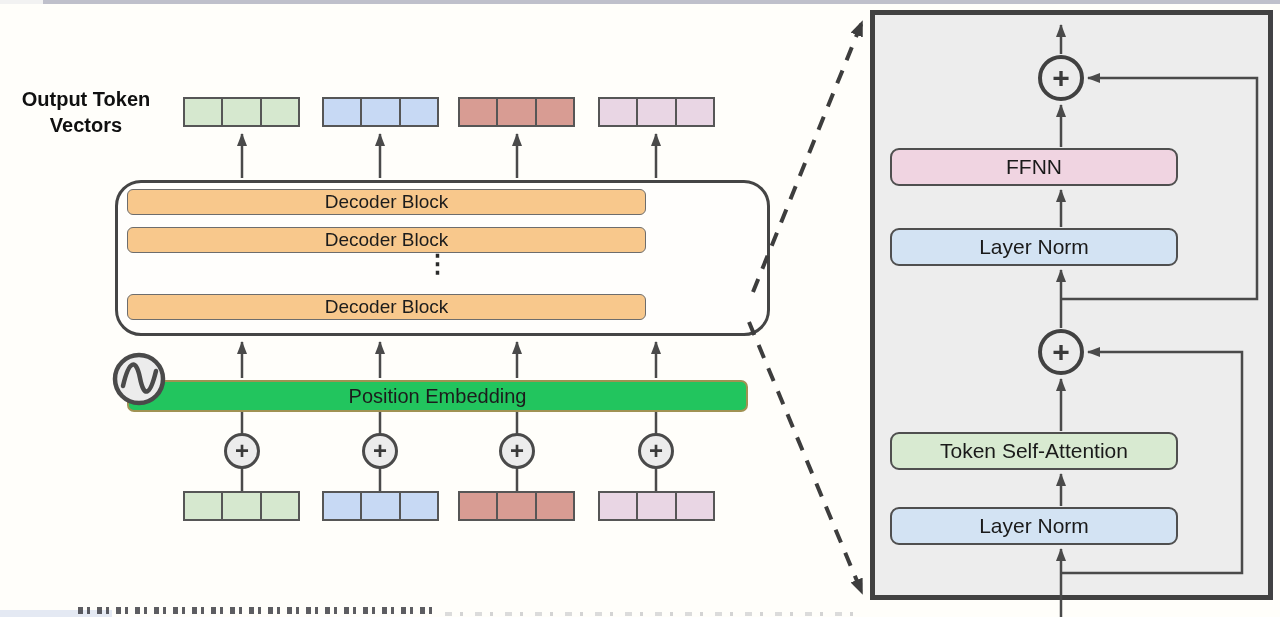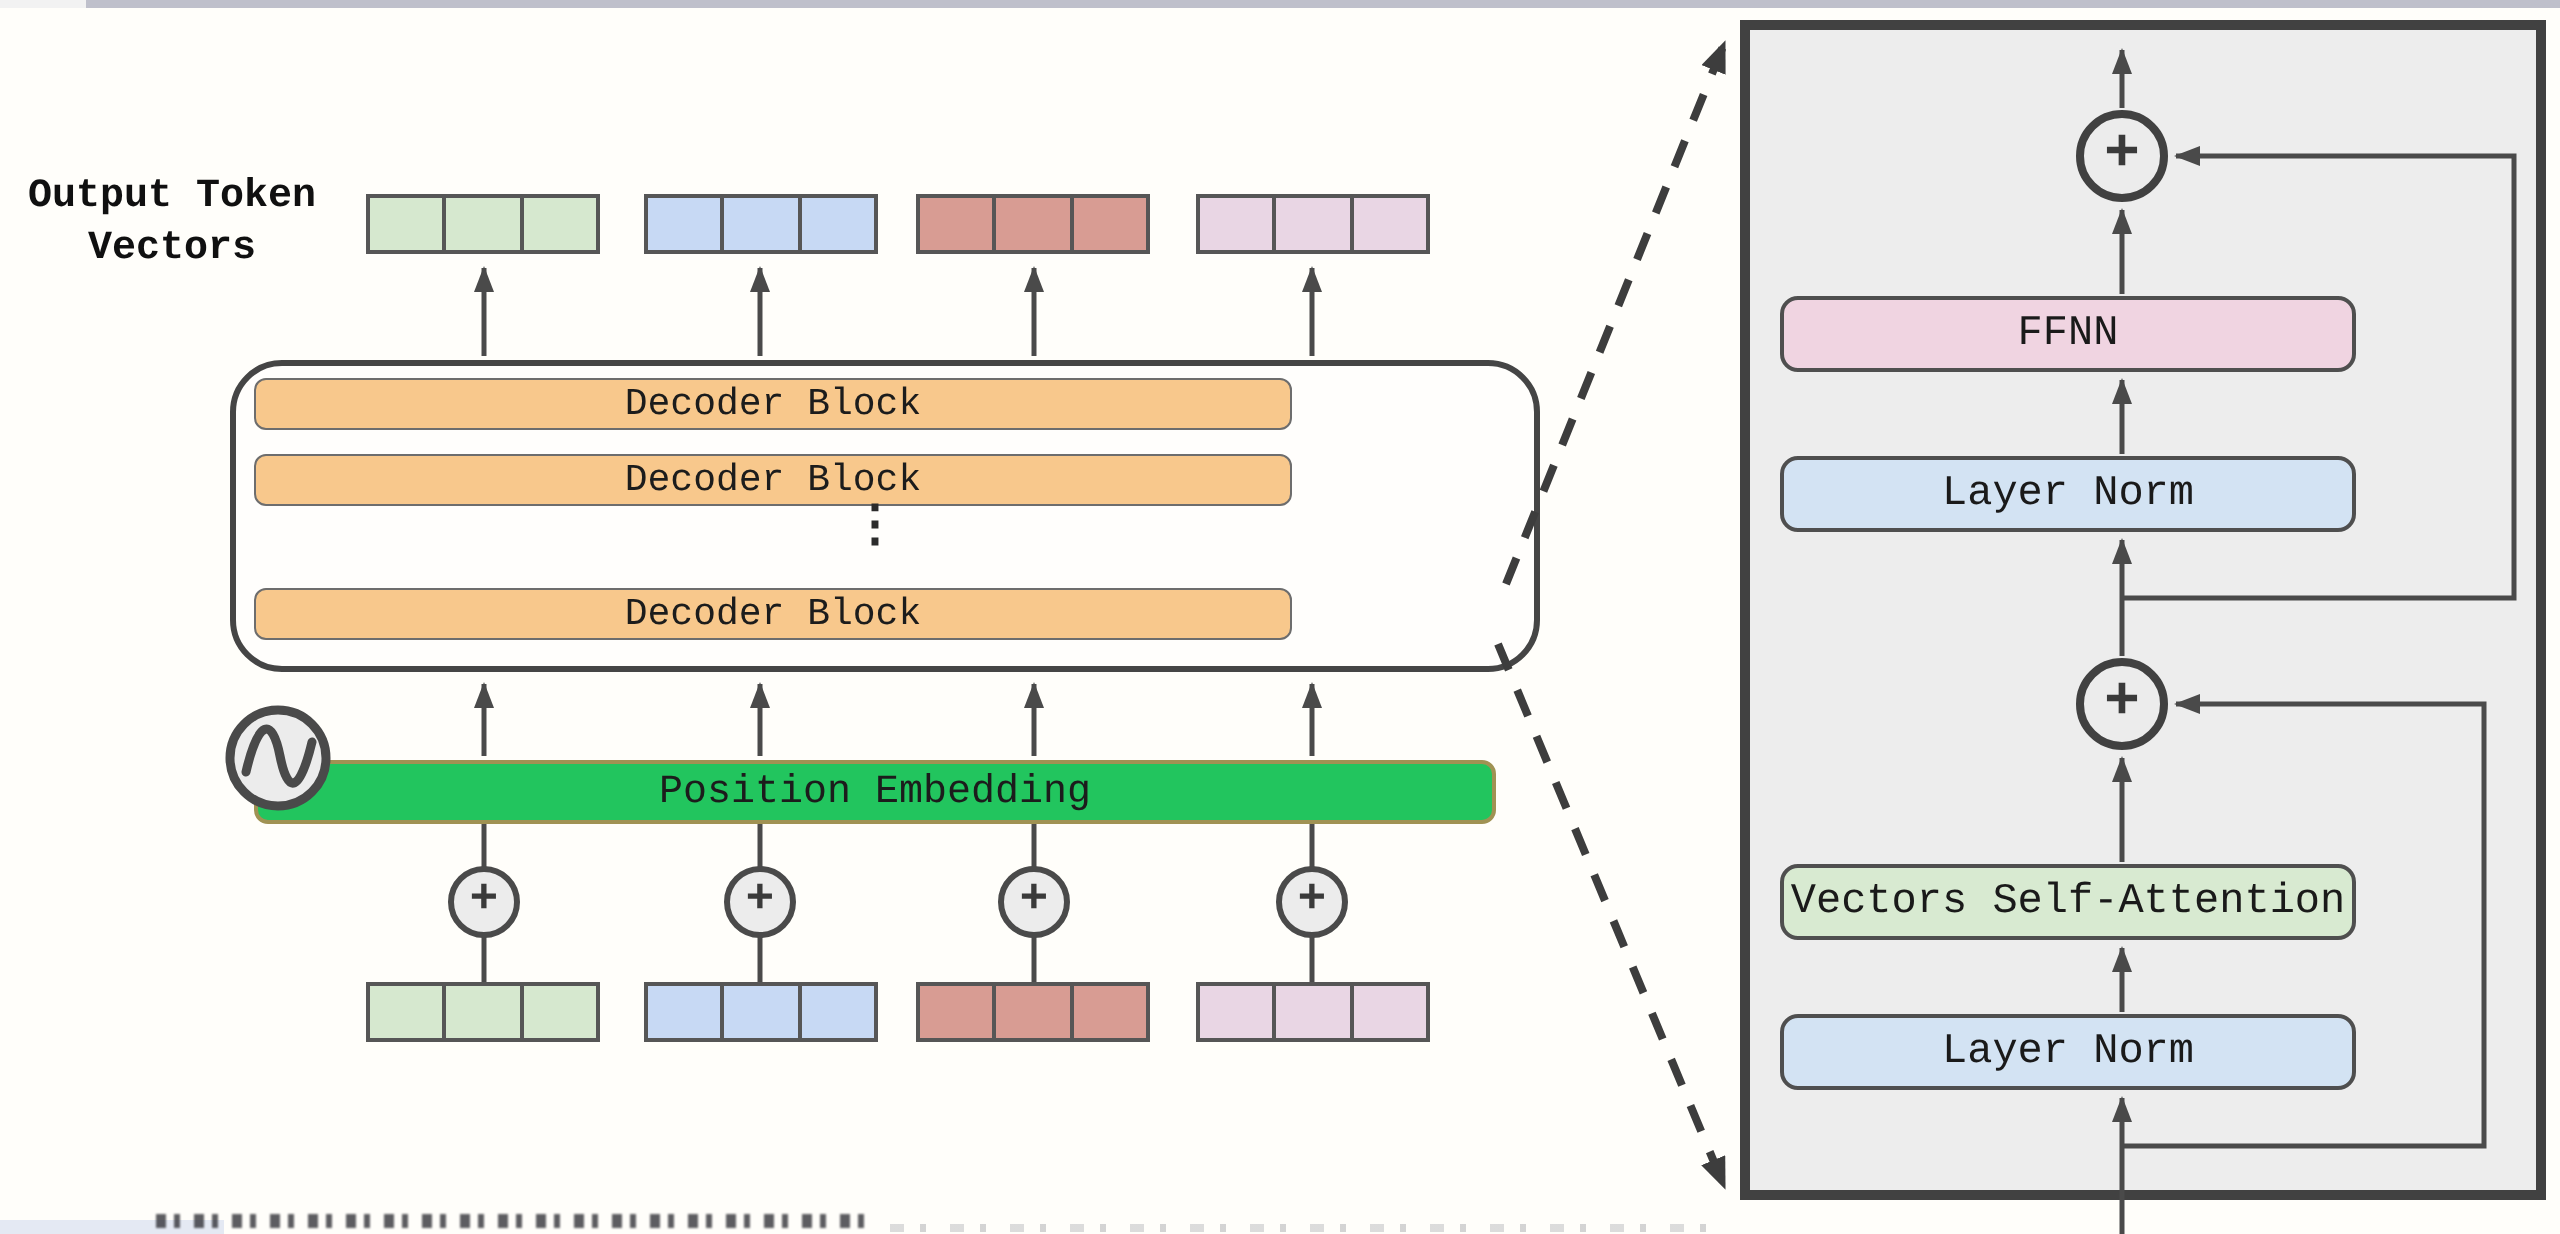--- a/index.html
+++ b/index.html
@@ -1,17 +1,17 @@
 <!DOCTYPE html>
 <html><head>
 <meta charset="utf-8">
 <style>
   html,body{margin:0;padding:0;background:#fefdf8;}
   .stage{position:relative;width:1280px;height:617px;overflow:hidden;
-         font-family:Liberation Mono, monospace;background:#fffefa;}
+         font-family:Liberation Sans, sans-serif;background:#fffefa;}
   .abs{position:absolute;}
   
   .top-strip{left:0;top:0;width:1280px;height:4px;background:#bfc0cb;z-index:6;}
   .top-strip-left{left:0;top:0;width:43px;height:4px;background:#f2f2f2;z-index:7;}
   .corner-strip{left:0;top:610px;width:112px;height:7px;background:#e4e9f3;z-index:6;}
   .cutoff-dark{left:78px;top:607px;width:354px;height:7px;opacity:.8;filter:blur(.5px);z-index:6;
     background:repeating-linear-gradient(90deg,#35353b 0 5px,transparent 5px 9px,#35353b 9px 12px,transparent 12px 19px);}
   .cutoff-light{left:445px;top:612px;width:420px;height:4px;opacity:.9;z-index:6;
     background:repeating-linear-gradient(90deg,#d8d8d8 0 7px,transparent 7px 15px,#cfcfcf 15px 18px,transparent 18px 30px);}
   
@@ -155,21 +155,21 @@
     <span class="cell" style="background-color: rgb(216, 156, 147);"></span>
   </div>
   <div class="abs tokens" style="left:598px;top:491px;width:117px;">
     <span class="cell" style="background-color: rgb(233, 214, 228);"></span>
     <span class="cell" style="background-color: rgb(233, 214, 228);"></span>
     <span class="cell" style="background-color: rgb(233, 214, 228);"></span>
   </div>
 
   <div class="abs rbox" style="top: 148px; background-color: rgb(240, 212, 225);">FFNN</div>
   <div class="abs rbox" style="top: 228px; background-color: rgb(211, 227, 243);">Layer Norm</div>
-  <div class="abs rbox" style="top: 432px; background-color: rgb(216, 234, 209);">Vectors Self-Attention</div>
+  <div class="abs rbox" style="top: 432px; background-color: rgb(216, 234, 209);">Token Self-Attention</div>
   <div class="abs rbox" style="top: 507px; background-color: rgb(211, 227, 243);">Layer Norm</div>
 
   <div class="abs plus plus-lg" style="left:1038px;top:55px;">+</div>
   <div class="abs plus plus-lg" style="left:1038px;top:329px;">+</div>
 
   <svg class="layer layer-top" width="1280" height="617">
     <g stroke="#3d3d3d" stroke-width="4" fill="none" stroke-dasharray="14 11">
       <path d="M753,292 L862,22" marker-end="url(#ahd)"></path>
       <path d="M749,322 L862,593" marker-end="url(#ahd)"></path>
     </g>

